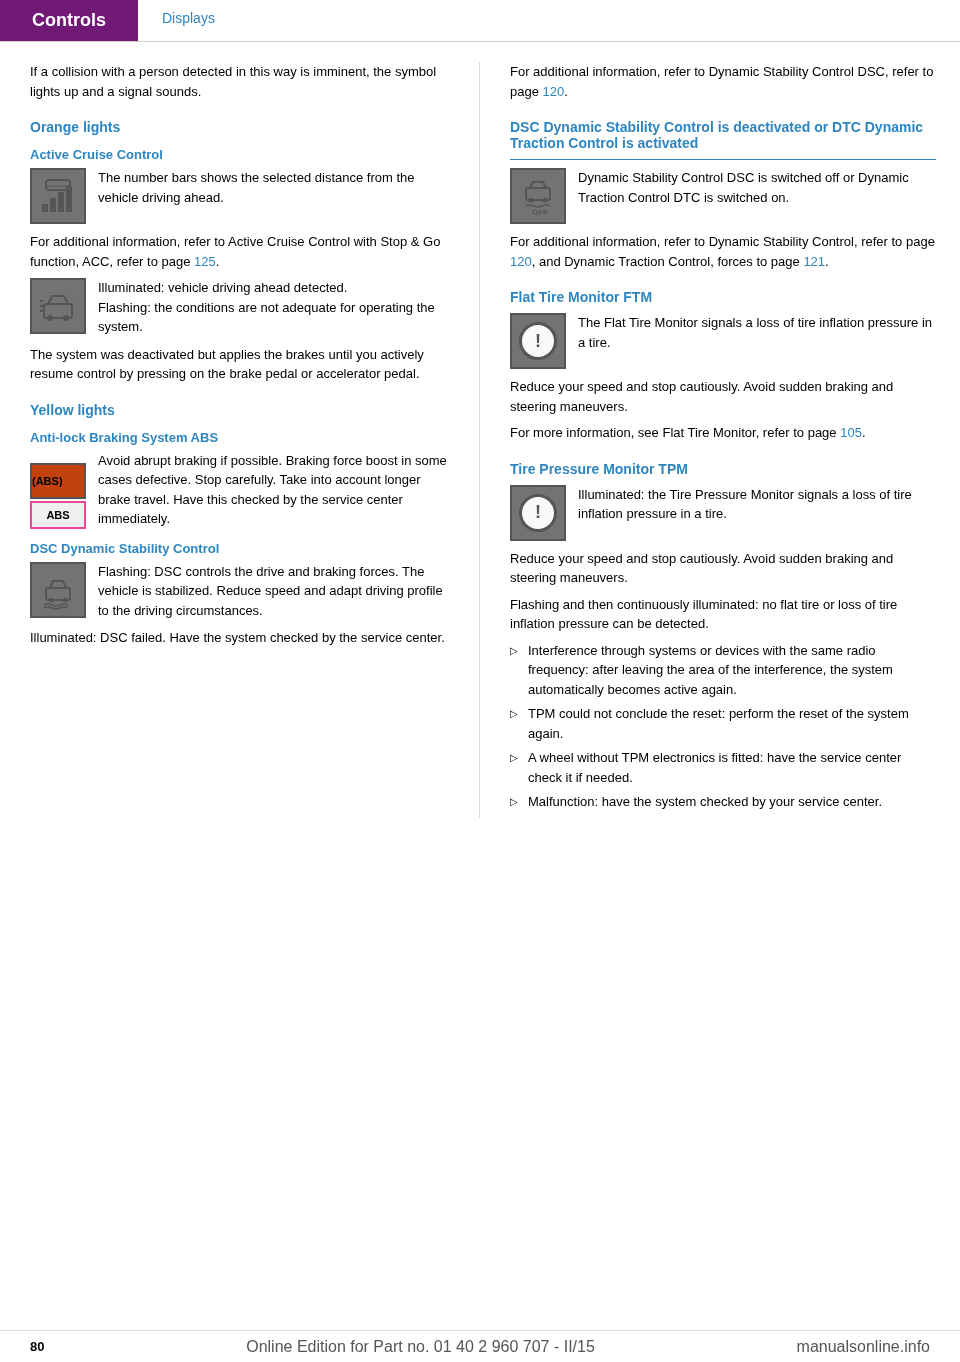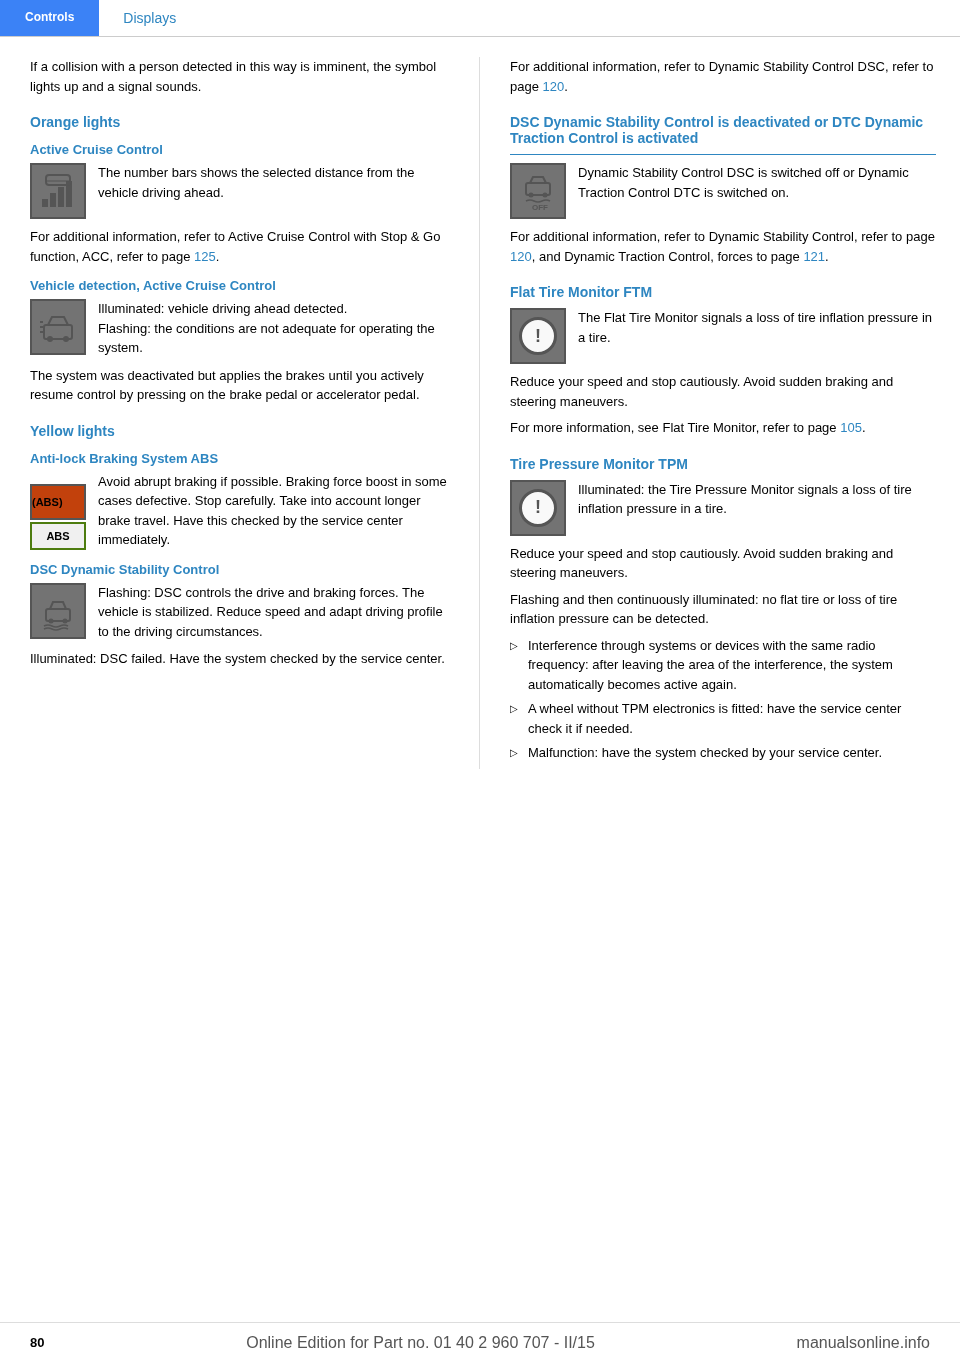--- a/index.html
+++ b/index.html
@@ -12,24 +12,24 @@
       min-height: 1362px;
       position: relative;
     }
     
     .header-tabs {
       display: flex;
       border-bottom: 1px solid #ccc;
       background: #fff;
     }
     .tab-controls {
-      background: #3b82f6;
+      background: #701a75;
       color: #fff;
-      padding: 10px 25px;
-      font-size: 12px;
+      padding: 10px 32px;
+      font-size: 18px;
       font-weight: bold;
     }
     .tab-displays {
       color: #2e86c1;
       padding: 10px 24px;
       font-size: 14px;
     }
     
     .content {
       display: flex;
@@ -106,21 +106,21 @@
       justify-content: flex-start;
       background: #c2410c;
       font-size: 11px;
       font-weight: bold;
       margin-bottom: 2px;
       margin-top: 12px;
     }
     .abs-icon-bottom {
       width: 56px;
       height: 28px;
-      border: 2px solid #4d7c0f;
+      border: 2px solid #ec4899;
       display: flex;
       align-items: center;
       justify-content: center;
       background: #f0f0f0;
       font-size: 11px;
       font-weight: bold;
     }
     
     .exclaim-icon {
       width: 38px;
@@ -154,21 +154,21 @@
       font-size: 10px;
       top: 2px;
       color: #000;
     }
     
     .footer {
       position: absolute;
       bottom: 0;
       left: 0;
       right: 0;
-      height: 40px;
+      height: 32px;
       display: flex;
       align-items: center;
       justify-content: space-between;
       padding: 0 30px;
       border-top: 1px solid #ddd;
     }
     .footer-page {
       font-size: 13px;
       font-weight: bold;
     }
@@ -217,21 +217,20 @@
           <rect x="8" y="4" width="24" height="10" rx="3" fill="none" stroke="#555" stroke-width="2"></rect>
           <line x1="8" y1="10" x2="32" y2="10" stroke="#555" stroke-width="1"></line>
         </svg>
       </div>
       <div class="icon-text">The number bars shows the selected distance from the vehicle driving ahead.</div>
     </div>
     <p>
       <span>For additional information, refer to Active Cruise Control with Stop &amp; Go function, ACC, refer to page </span><a class="link">125</a><span>.</span>
     </p>
 
-    <div class="subsection-heading">Vehicle detection, Active Cruise Control</div>
     <div class="icon-text-block">
       <div class="icon-box">
 
         <svg class="svg-icon" viewBox="0 0 40 40">
 
           <rect x="6" y="18" width="28" height="14" rx="2" fill="none" stroke="#555" stroke-width="2"></rect>
           <path d="M10 18 L14 10 L26 10 L30 18" fill="none" stroke="#555" stroke-width="2"></path>
 
           <circle cx="12" cy="32" r="3" fill="#555"></circle>
           <circle cx="28" cy="32" r="3" fill="#555"></circle>
@@ -329,20 +328,21 @@
     <div class="icon-text-block">
       <div class="icon-box">
         <div class="exclaim-icon">!</div>
       </div>
       <div class="icon-text">Illuminated: the Tire Pressure Monitor signals a loss of tire inflation pressure in a tire.</div>
     </div>
     <p>Reduce your speed and stop cautiously. Avoid sudden braking and steering maneuvers.</p>
     <p>Flashing and then continuously illuminated: no flat tire or loss of tire inflation pressure can be detected.</p>
     <ul class="bullet-list">
       <li>Interference through systems or devices with the same radio frequency: after leaving the area of the interference, the system automatically becomes active again.</li>
+      <li>TPM could not conclude the reset: perform the reset of the system again.</li>
       <li>A wheel without TPM electronics is fitted: have the service center check it if needed.</li>
       <li>Malfunction: have the system checked by your service center.</li>
     </ul>
 
   </div>
 </div>
 
 <div class="footer">
   <span class="footer-page">80</span>
   <span class="footer-center">Online Edition for Part no. 01 40 2 960 707 - II/15</span>

